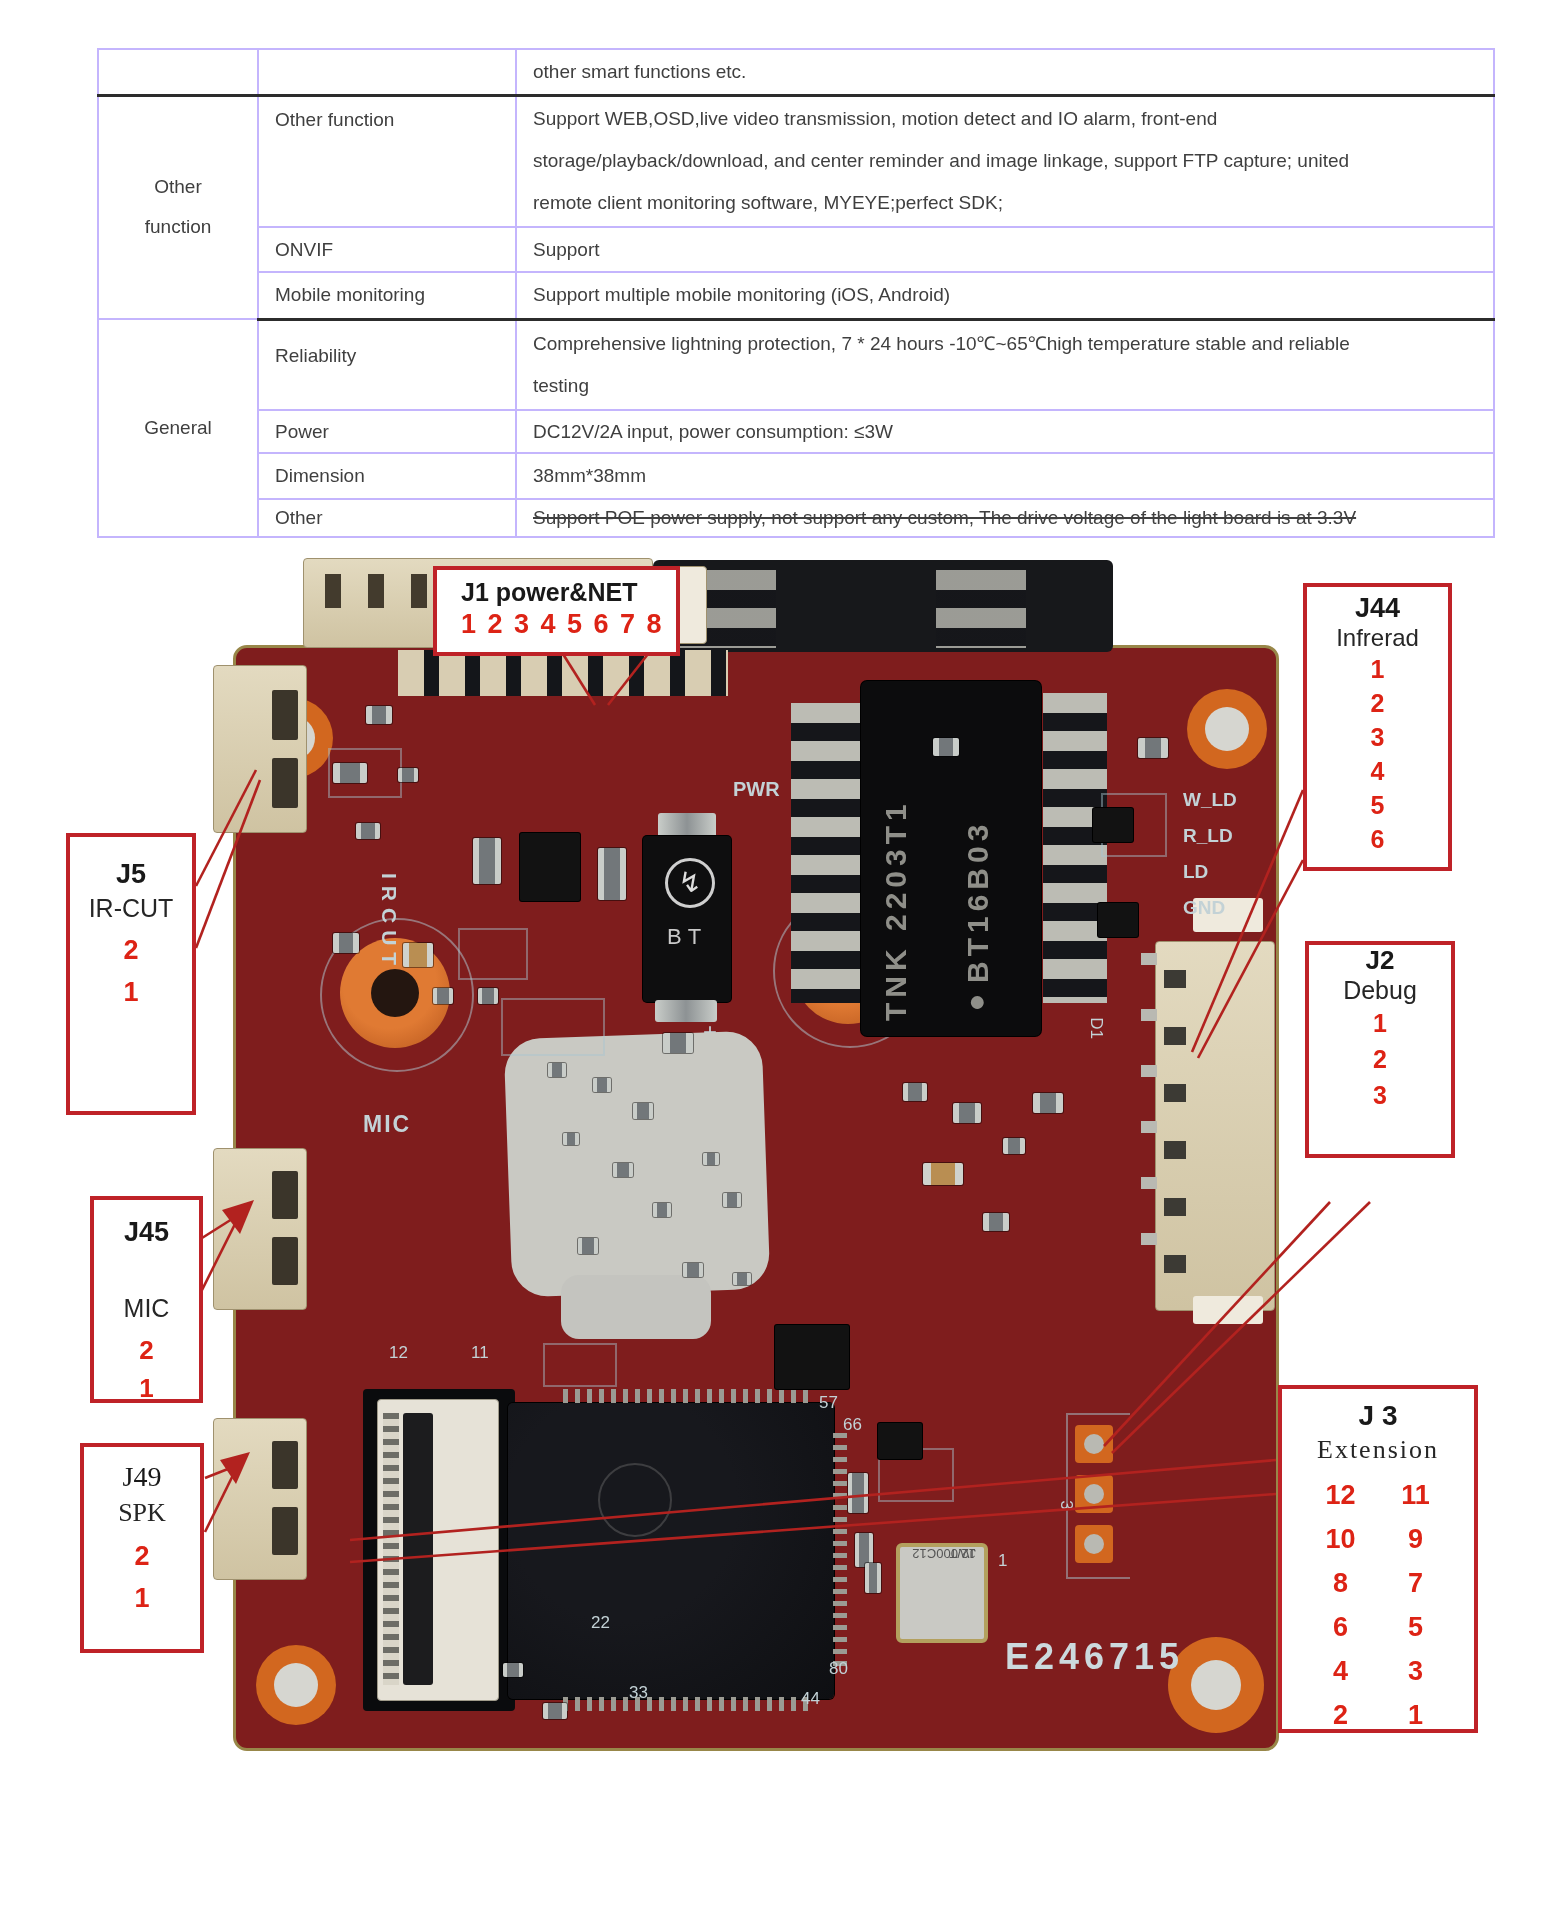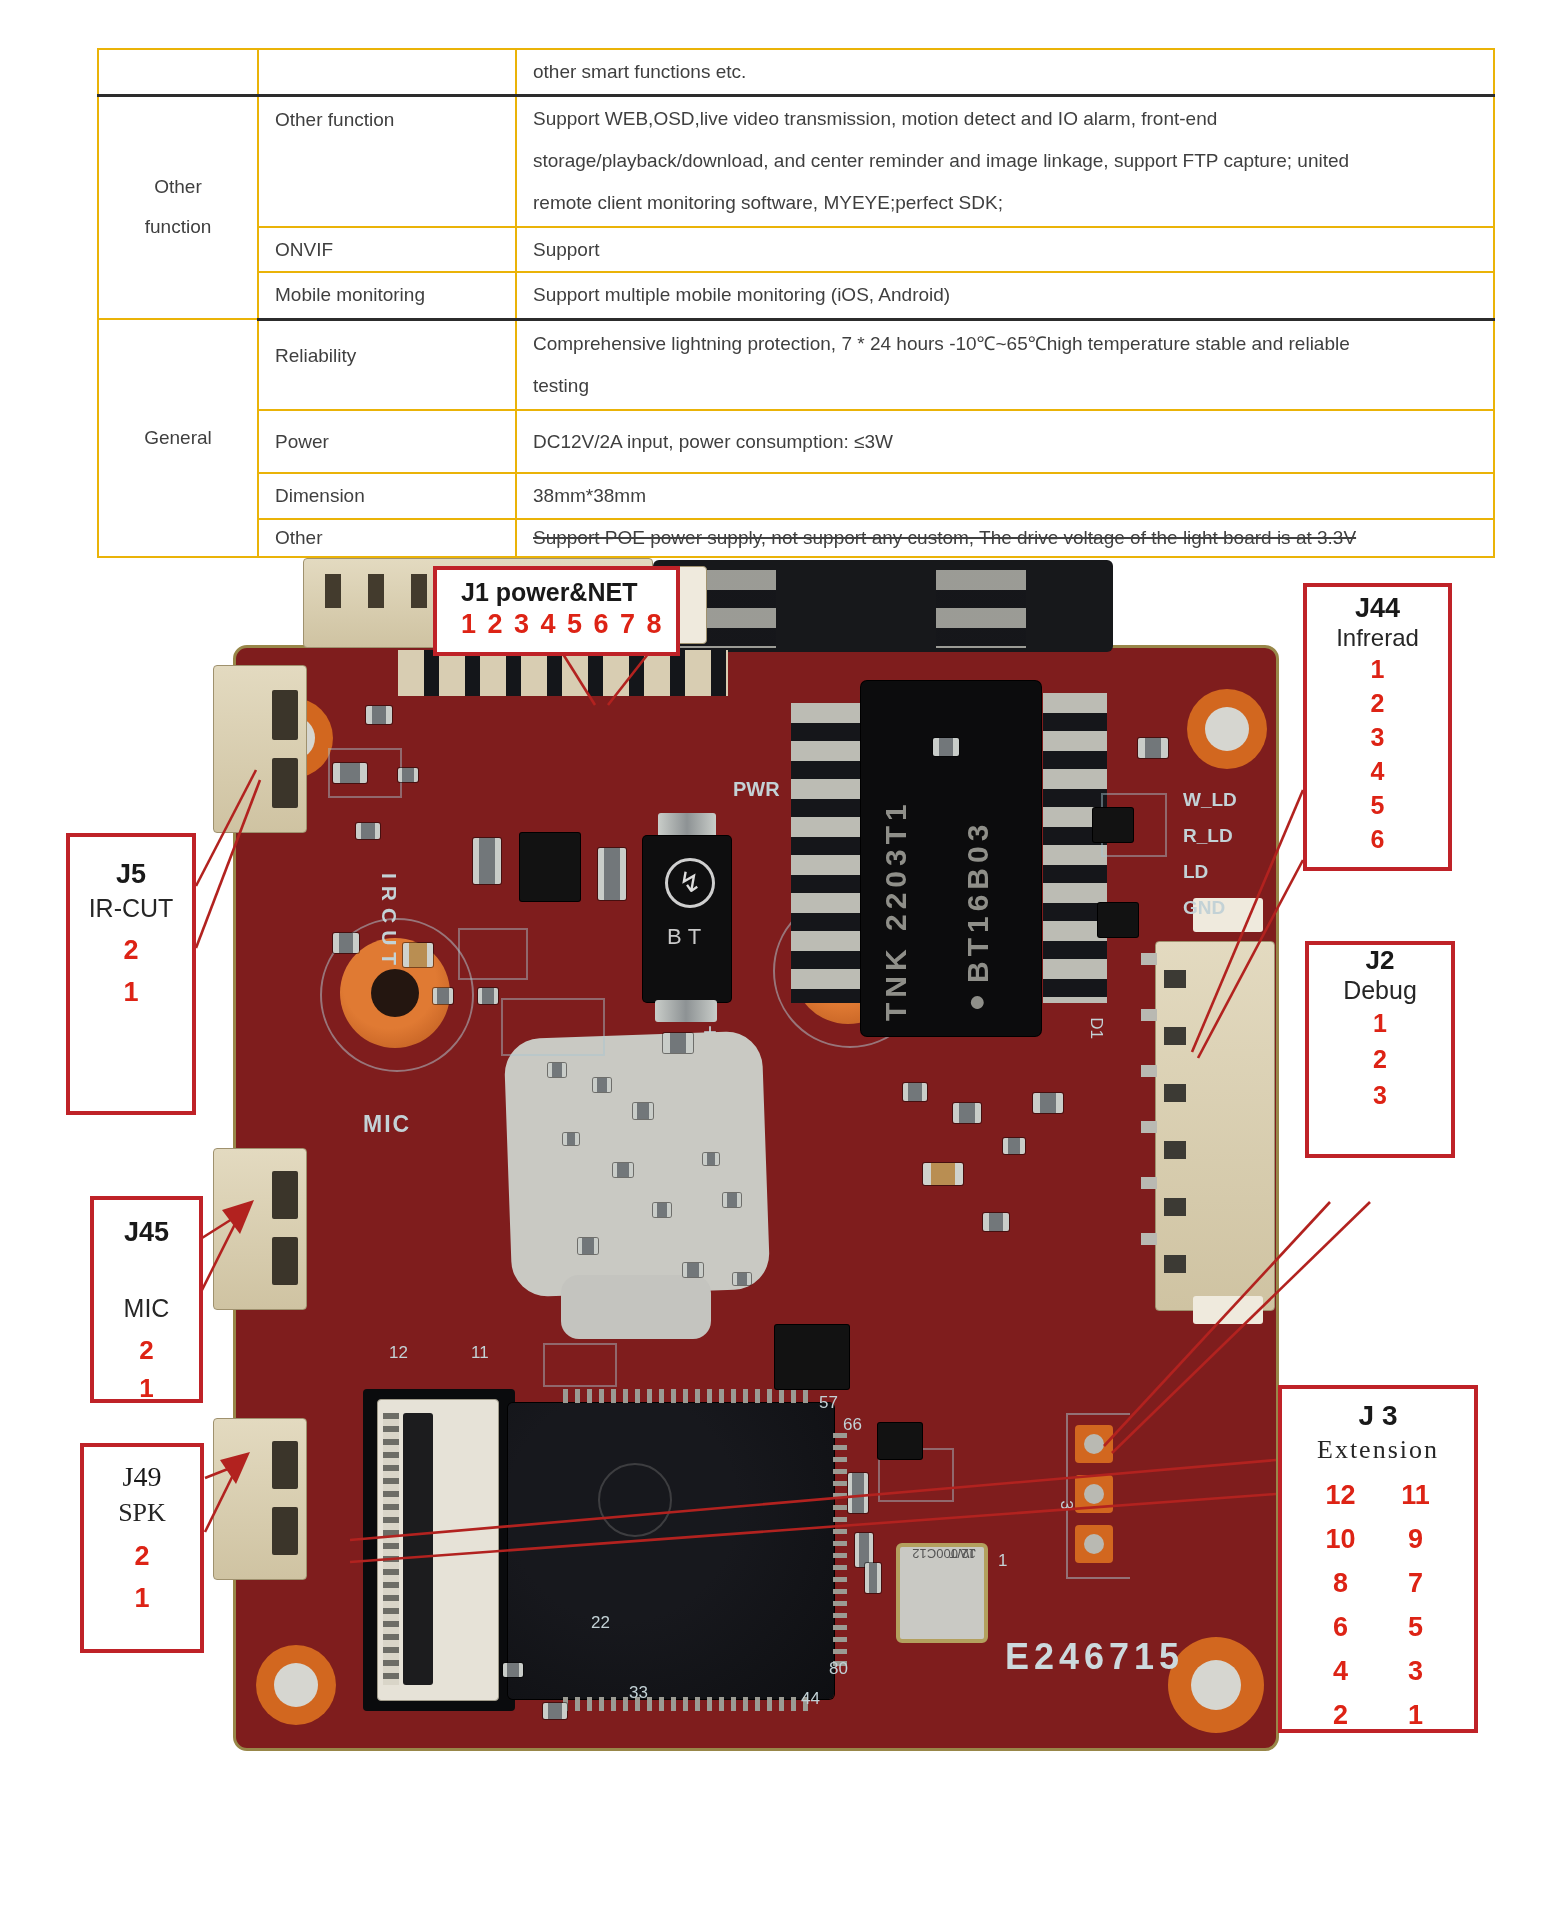--- a/index.html
+++ b/index.html
@@ -2,21 +2,21 @@
 <html><head>
 <meta charset="utf-8">
 <style>
   html,body{margin:0;padding:0;background:#fff;}
   body{width:1566px;height:1920px;position:relative;overflow:hidden;
        font-family:"Liberation Sans",sans-serif;color:#3d3d3d;}
 
   
   .spec-table{position:absolute;left:97px;top:48px;width:1358px;border-collapse:collapse;
               table-layout:fixed;font-size:19px;color:#3f3f3f;}
-  .spec-table td{border:2px solid #eab308;padding:0;vertical-align:middle;}
+  .spec-table td{border:2px solid #c4b5fd;padding:0;vertical-align:middle;}
   .spec-table .c1{width:158px;text-align:center;}
   .spec-table .c2{width:240px;padding-left:16px;}
   .spec-table .c3{width:960px;padding-left:16px;}
   .spec-table tr.t-top td{border-top:3px solid #2c2c2c;}
   .spec-table tr.t-thick td{border-bottom:3px solid #2c2c2c;}
   .vline{line-height:42px;white-space:nowrap;overflow:hidden;}
   .group-cell div{line-height:40px;}
   .strike{text-decoration:line-through;text-decoration-thickness:2px;}
 
   
@@ -81,21 +81,21 @@
   <tr style="height:91px">
     <td class="c1 group-cell" rowspan="4">
       <div>General</div>
     </td>
     <td class="c2" style="vertical-align:top;padding-top:24px"><span>Reliability</span></td>
     <td class="c3">
       <div class="vline">Comprehensive lightning protection, 7 * 24 hours -10℃~65℃high temperature stable and reliable</div>
       <div class="vline">testing</div>
     </td>
   </tr>
-  <tr style="height:63px">
+  <tr style="height:43px">
     <td class="c2"><span>Power</span></td>
     <td class="c3"><span>DC12V/2A input, power consumption: ≤3W</span></td>
   </tr>
   <tr style="height:46px">
     <td class="c2"><span>Dimension</span></td>
     <td class="c3"><span>38mm*38mm</span></td>
   </tr>
   <tr style="height:38px">
     <td class="c2"><span>Other</span></td>
     <td class="c3"><span class="strike">Support POE power supply, not support any custom, The drive voltage of the light board is at 3.3V</span></td>

